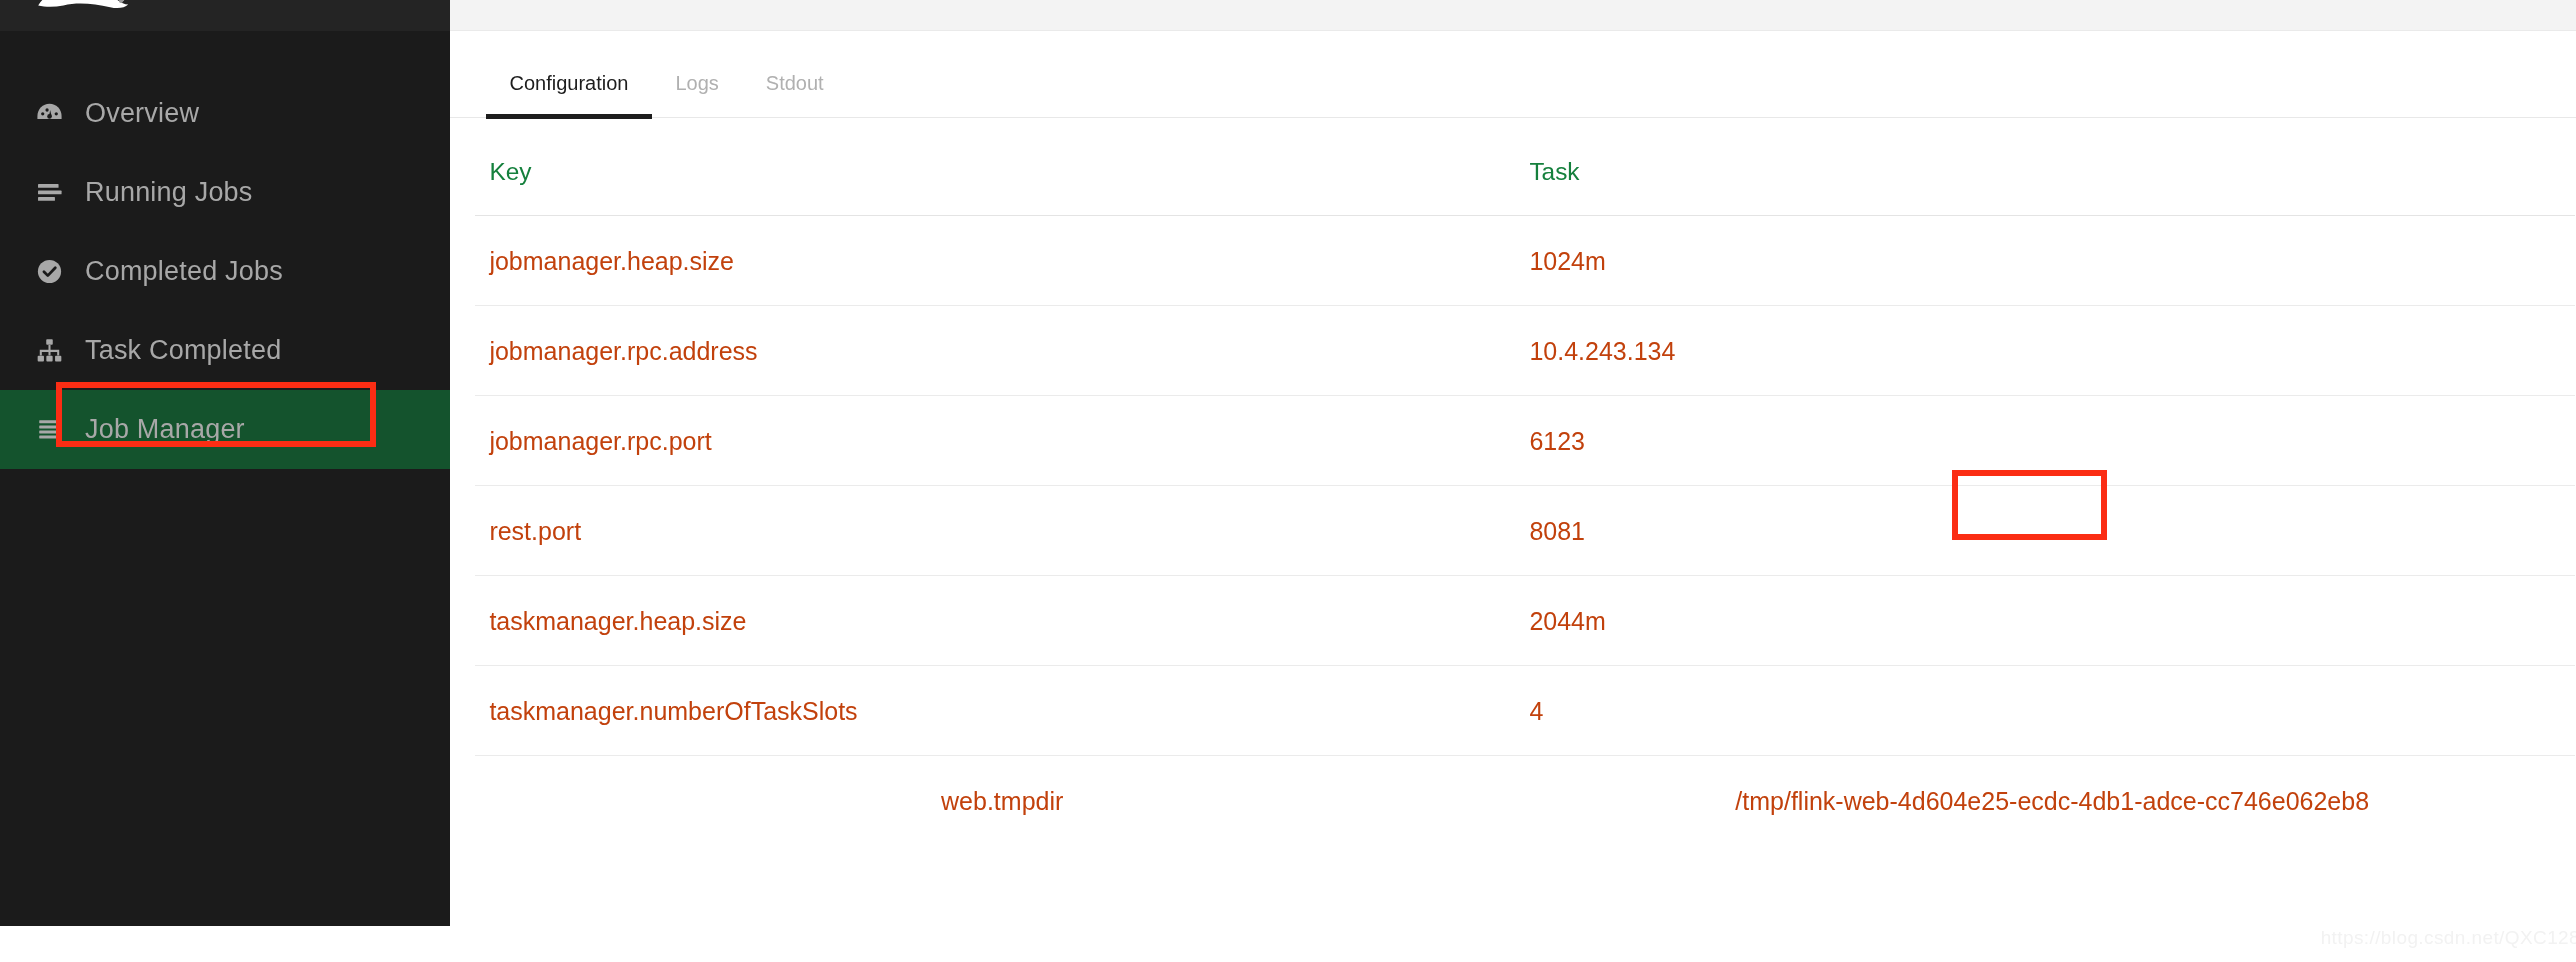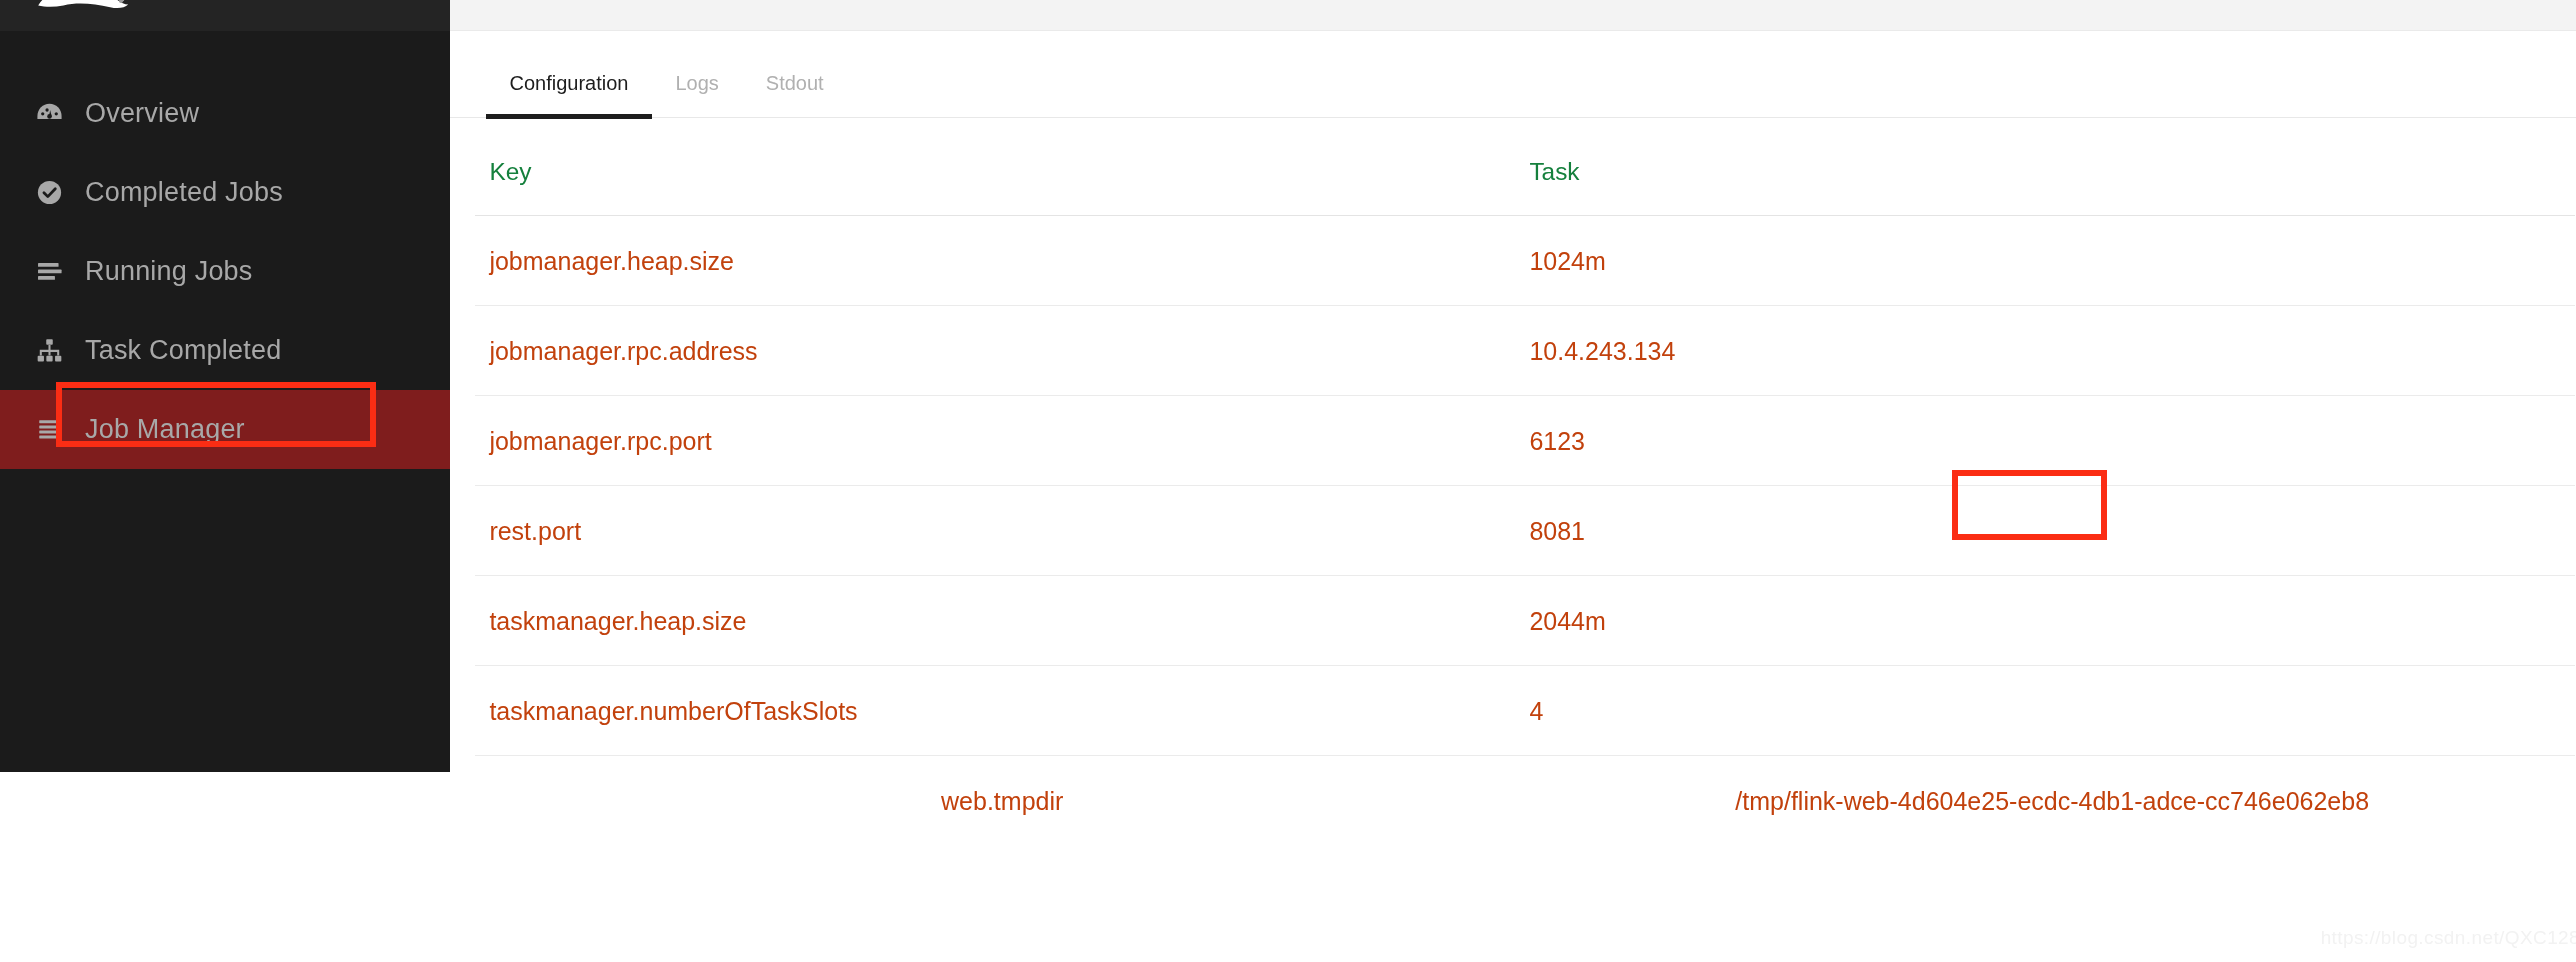--- a/index.html
+++ b/index.html
@@ -6,21 +6,21 @@
   html, body {
     width:2576px; height:962px;
     background:#ffffff;
     font-family:"Liberation Sans", sans-serif;
     overflow:hidden;
   }
   #app { display:flex; width:2576px; height:962px; position:relative; }
 
   
   #sidebar {
-    width:450px; height:772px;
+    width:450px; height:926px;
     background:#1b1b1b;
     flex:0 0 450px;
     position:relative;
   }
   #logo-bar {
     height:31px; width:100%;
     background:#242424;
     position:relative;
     overflow:hidden;
   }
@@ -32,21 +32,21 @@
   .nav-item {
     display:flex; align-items:center;
     height:79px;
     padding-left:34px;
     color:#a8a8a8;
     font-size:27px;
     letter-spacing:0.2px;
     position:relative;
     cursor:pointer;
   }
-  .nav-item.active { background:#7f1d1d; }
+  .nav-item.active { background:#14532d; }
   .nav-ico {
     width:31px; height:31px;
     flex:0 0 31px;
     margin-right:20px;
     display:flex; align-items:center; justify-content:center;
   }
   .nav-ico svg { display:block; }
   .nav-label { line-height:1; white-space:nowrap; }
 
   
@@ -162,36 +162,36 @@
             <path d="M12.55 9.1 L13.9 14.6 L11.5 14.6 Z" fill="#1b1b1b"></path>
             <circle cx="12" cy="14.4" r="1.9" fill="#1b1b1b"></circle>
           </svg>
         </span>
         <span class="nav-label">Overview</span>
       </div>
 
       <div class="nav-item">
         <span class="nav-ico">
           <svg width="29" height="29" viewBox="0 0 24 24">
-            <circle cx="12" cy="12" r="9.6" fill="#a8a8a8"></circle>
-            <path d="M7.4 12.2 L10.6 15.4 L16.8 8.9" stroke="#1b1b1b" stroke-width="2.3" fill="none" stroke-linecap="round" stroke-linejoin="round"></path>
-          </svg>
-        </span>
-        <span class="nav-label">Completed Jobs</span>
-      </div>
-
-      <div class="nav-item">
-        <span class="nav-ico">
-          <svg width="29" height="29" viewBox="0 0 24 24">
             <rect x="2.5" y="5" width="17" height="3.1" rx="0.5" fill="#a8a8a8"></rect>
             <rect x="2.5" y="10.4" width="19.5" height="3.1" rx="0.5" fill="#a8a8a8"></rect>
             <rect x="2.5" y="15.8" width="14" height="3.1" rx="0.5" fill="#a8a8a8"></rect>
           </svg>
         </span>
         <span class="nav-label">Running Jobs</span>
+      </div>
+
+      <div class="nav-item">
+        <span class="nav-ico">
+          <svg width="29" height="29" viewBox="0 0 24 24">
+            <circle cx="12" cy="12" r="9.6" fill="#a8a8a8"></circle>
+            <path d="M7.4 12.2 L10.6 15.4 L16.8 8.9" stroke="#1b1b1b" stroke-width="2.3" fill="none" stroke-linecap="round" stroke-linejoin="round"></path>
+          </svg>
+        </span>
+        <span class="nav-label">Completed Jobs</span>
       </div>
 
       <div class="nav-item">
         <span class="nav-ico">
           <svg width="29" height="29" viewBox="0 0 24 24">
             <rect x="9.3" y="2.6" width="5.4" height="4.6" rx="0.7" fill="#a8a8a8"></rect>
             <rect x="2.2" y="16.4" width="5.2" height="4.6" rx="0.7" fill="#a8a8a8"></rect>
             <rect x="9.4" y="16.4" width="5.2" height="4.6" rx="0.7" fill="#a8a8a8"></rect>
             <rect x="16.6" y="16.4" width="5.2" height="4.6" rx="0.7" fill="#a8a8a8"></rect>
             <path d="M12 7.4 L12 12.3 M4.8 16.2 L4.8 12.3 L19.2 12.3 L19.2 16.2 M12 12.3 L12 16.2" stroke="#a8a8a8" stroke-width="1.7" fill="none"></path>

